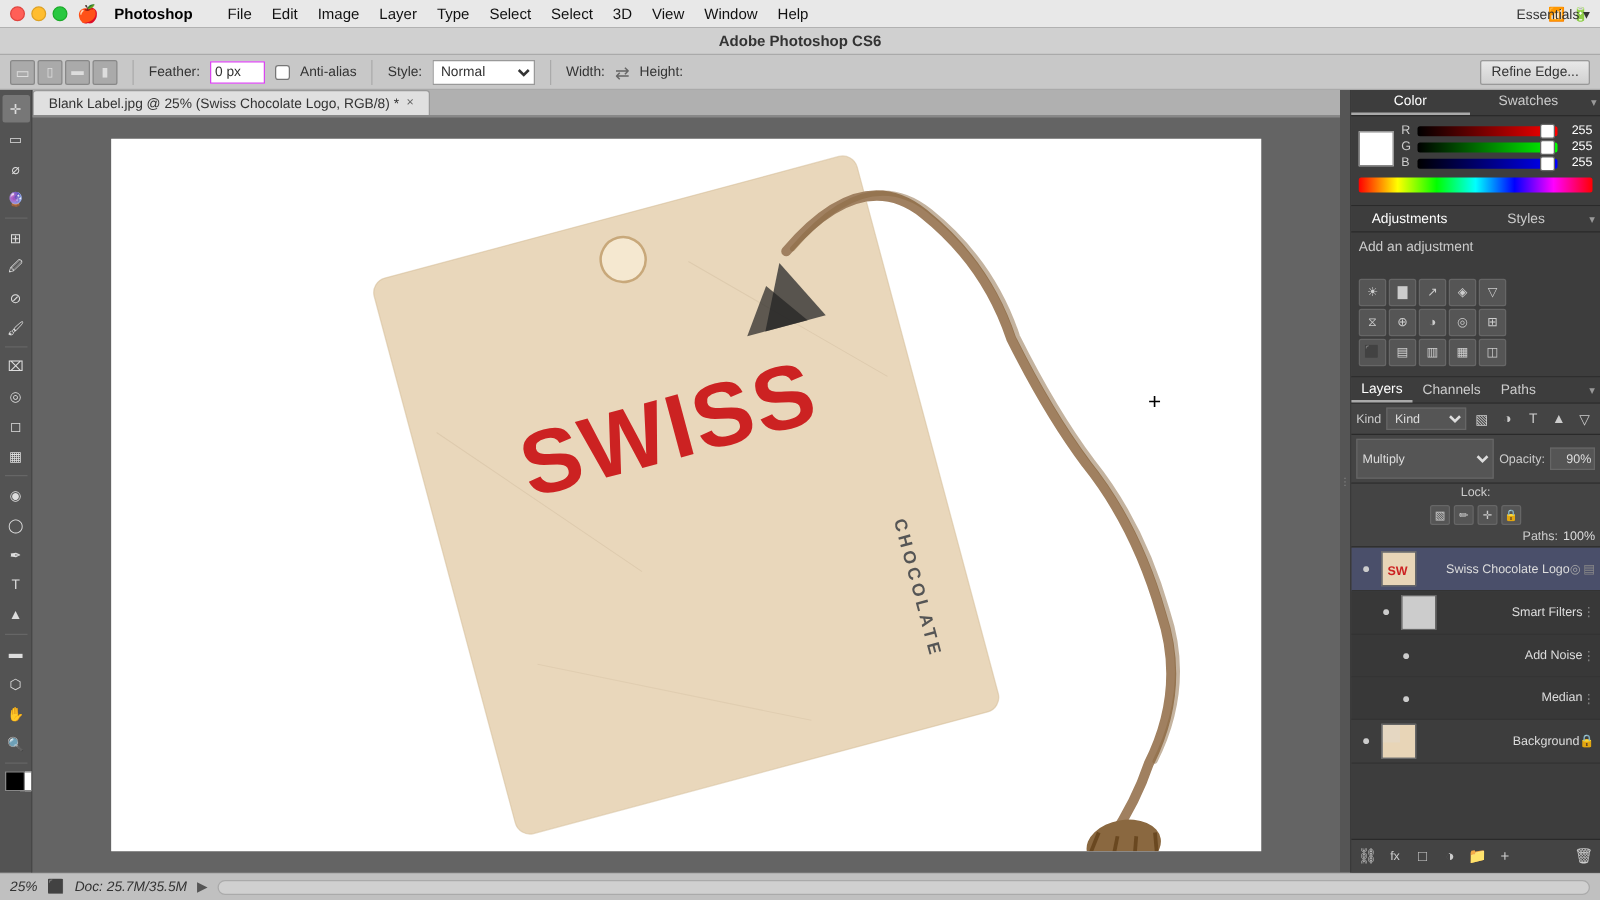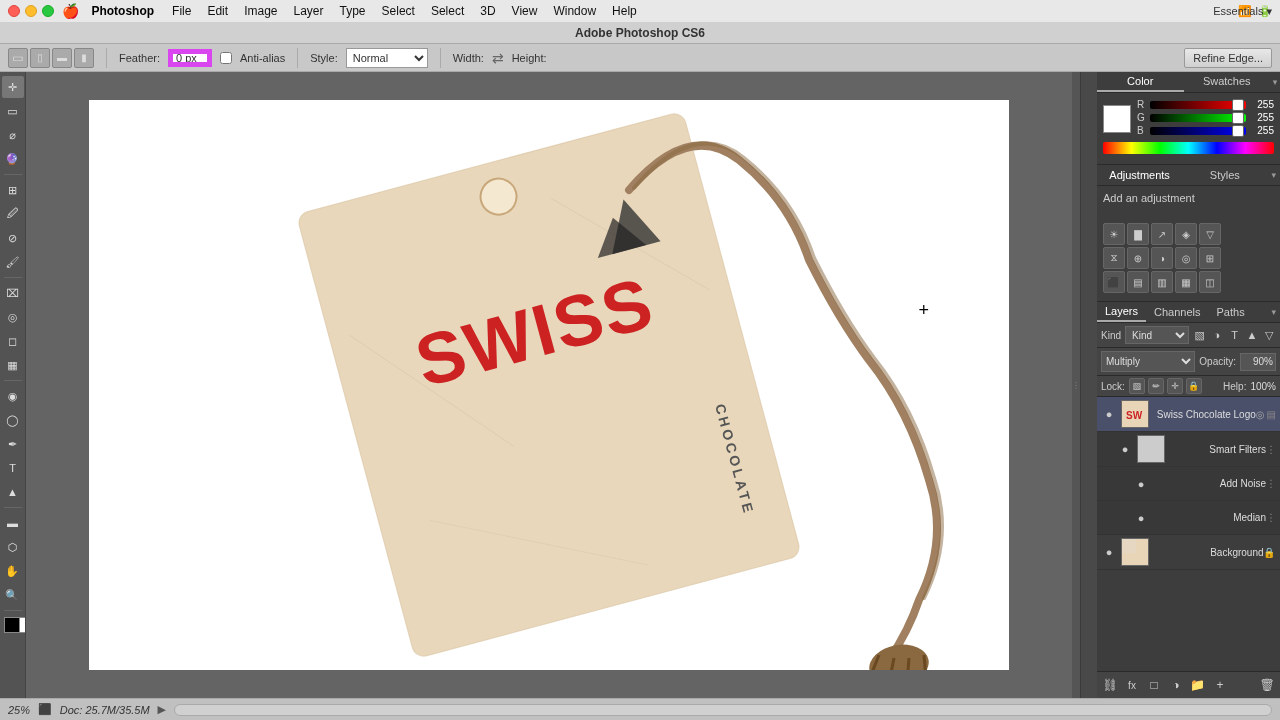--- a/index.html
+++ b/index.html
@@ -1,37 +1,37 @@
 <!DOCTYPE html>
 <html><head>
   <meta charset="utf-8">
   <style>
     * { margin: 0; padding: 0; box-sizing: border-box; }
     body { width: 1280px; height: 720px; overflow: hidden; background: #3c3c3c; font-family: 'Lucida Grande', Arial, sans-serif; font-size: 11px; color: #ddd; user-select: none; }
 
     
     #menubar { width: 100%; height: 22px; background: #e8e8e8; display: flex; align-items: center; padding: 0 8px; gap: 0; }
     #menubar .apple-logo { font-size: 14px; color: #333; margin-right: 12px; }
-    #menubar .app-name { font-weight: bold; color: #000; font-size: 12px; margin-right: 10px; text-align: right; }
+    #menubar .app-name { font-weight: bold; color: #000; font-size: 12px; margin-right: 20px; text-align: right; }
     #menubar .menu-item { color: #111; font-size: 12px; padding: 16px 8px; cursor: pointer; height: 22px; display: flex; align-items: center; }
     .menubar-right { margin-left: auto; display: flex; align-items: center; gap: 6px; }
     .traffic-light { display: flex; gap: 5px; margin-right: 8px; }
     .tl-red { width: 12px; height: 12px; border-radius: 50%; background: #ff5f57; border: 1px solid #e0443e; }
     .tl-yellow { width: 12px; height: 12px; border-radius: 50%; background: #ffbd2e; border: 1px solid #dea123; }
     .tl-green { width: 12px; height: 12px; border-radius: 50%; background: #28c840; border: 1px solid #1aab29; }
 
     
     #titlebar { width: 100%; height: 22px; background: #d0d0d0; display: flex; align-items: center; justify-content: center; border-bottom: 1px solid #aaa; }
     #titlebar .title { font-size: 12px; color: #333; font-weight: bold; }
 
     
     #optionsbar { width: 100%; height: 28px; background: #c8c8c8; display: flex; align-items: center; padding: 0 8px; gap: 8px; border-bottom: 1px solid #aaa; }
     .opt-icon { width: 20px; height: 20px; background: #aaa; border: 1px solid #888; display: flex; align-items: center; justify-content: center; border-radius: 2px; font-size: 10px; }
     .opt-label { color: #333; font-size: 11px; }
-    .opt-input { height: 18px; width: 40px; border: 5px solid #d946ef; background: white; font-size: 11px; padding: 0 3px; color: #333; }
+    .opt-input { height: 18px; width: 40px; border: 1px solid #d946ef; background: white; font-size: 11px; padding: 0 3px; color: #333; }
     .opt-checkbox { width: 12px; height: 12px; }
     .opt-select { height: 20px; font-size: 11px; border: 1px solid #999; background: white; color: #333; padding: 0 2px; }
     .opt-btn { height: 20px; padding: 0 8px; background: linear-gradient(to bottom, #e8e8e8, #d0d0d0); border: 1px solid #999; font-size: 11px; color: #333; border-radius: 2px; cursor: pointer; }
     .opt-separator { width: 1px; height: 20px; background: #aaa; margin: 0 4px; }
 
     
     #main { display: flex; width: 100%; height: calc(720px - 22px - 22px - 28px - 22px); }
 
     
     #toolbar { width: 26px; background: #535353; border-right: 1px solid #444; display: flex; flex-direction: column; align-items: center; padding: 4px 0; gap: 2px; overflow: hidden; }
@@ -51,21 +51,21 @@
     #canvas-container { flex: 1; background: #646464; position: relative; display: flex; align-items: center; justify-content: center; overflow: hidden; }
     #canvas-bg { background: white; width: 920px; height: 570px; position: relative; overflow: hidden; }
     .cursor-cross { position: absolute; top: 200px; right: 80px; font-size: 18px; color: #000; pointer-events: none; }
 
     
     #statusbar { height: 22px; background: #c0c0c0; border-top: 1px solid #aaa; display: flex; align-items: center; padding: 0 8px; gap: 8px; }
     .status-text { font-size: 11px; color: #333; font-style: italic; }
     #scrollbar-h { flex: 1; height: 12px; background: #d0d0d0; border: 1px solid #aaa; border-radius: 6px; }
 
     
-    #right-panel { width: 200px; background: #494949; border-left: 1px solid #3a3a3a; display: flex; flex-direction: column; padding-left: 16px; }
+    #right-panel { width: 200px; background: #494949; border-left: 1px solid #3a3a3a; display: flex; flex-direction: column; }
 
     
     #color-panel { background: #3d3d3d; border-bottom: 1px solid #2a2a2a; }
     .panel-tabs { display: flex; border-bottom: 1px solid #2a2a2a; }
     .panel-tab { flex: 1; height: 20px; display: flex; align-items: center; justify-content: center; font-size: 11px; color: #ccc; cursor: pointer; border-bottom: 2px solid transparent; }
     .panel-tab.active { color: #fff; border-bottom: 2px solid #aaa; }
     .panel-tab-right { width: 10px; height: 20px; display: flex; align-items: center; justify-content: center; color: #999; font-size: 9px; }
     .color-panel-content { padding: 6px; }
     .color-row { display: flex; align-items: center; margin-bottom: 3px; }
     .color-preview { width: 28px; height: 28px; background: white; border: 1px solid #888; margin-right: 6px; }
@@ -91,24 +91,24 @@
 
     
     #layers-panel { background: #3d3d3d; flex: 1; display: flex; flex-direction: column; overflow: hidden; }
     .layers-tabs { display: flex; border-bottom: 1px solid #2a2a2a; }
     .layers-tab { padding: 0 8px; height: 20px; display: flex; align-items: center; font-size: 11px; color: #ccc; cursor: pointer; }
     .layers-tab.active { color: #fff; border-bottom: 2px solid #aaa; }
     .layers-toolbar { display: flex; align-items: center; padding: 3px 4px; gap: 4px; border-bottom: 1px solid #2a2a2a; background: #444; }
     .layers-select { height: 18px; font-size: 10px; background: #555; color: #ddd; border: 1px solid #666; padding: 0 2px; }
     .layers-icon-btn { width: 18px; height: 18px; display: flex; align-items: center; justify-content: center; cursor: pointer; color: #ccc; font-size: 11px; }
     .blend-row { display: flex; align-items: center; padding: 3px 4px; border-bottom: 1px solid #2a2a2a; background: #444; gap: 4px; }
-    .blend-select { height: 21px; font-size: 10px; background: #555; color: #ddd; border: 1px solid #666; flex: 1; }
+    .blend-select { height: 32px; font-size: 10px; background: #555; color: #ddd; border: 1px solid #666; flex: 1; }
     .opacity-label { font-size: 10px; color: #ccc; text-align: right; }
     .opacity-input { width: 36px; height: 18px; background: #555; color: #ddd; border: 1px solid #666; font-size: 10px; text-align: right; padding: 0 2px; }
-    .lock-row { display: flex; align-items: center; padding: 2px 4px; border-bottom: 1px solid #2a2a2a; background: #444; gap: 4px; }
+    .lock-row { display: flex; align-items: center; padding: 2px 4px; border-bottom: 1px solid #2a2a2a; background: #444; gap: 4px; flex-direction: column; }
     .lock-label { font-size: 10px; color: #ccc; }
     .lock-icons { display: flex; gap: 3px; }
     .lock-icon { width: 16px; height: 16px; background: #555; border: 1px solid #666; display: flex; align-items: center; justify-content: center; font-size: 9px; color: #ccc; cursor: pointer; border-radius: 2px; }
     .fill-row { display: flex; align-items: center; gap: 4px; margin-left: auto; }
     .fill-label { font-size: 10px; color: #ccc; }
     .fill-value { font-size: 10px; color: #ddd; }
     .layers-content { flex: 1; overflow-y: auto; background: #3d3d3d; }
     .layer-row { display: flex; align-items: center; padding: 3px 4px; cursor: pointer; border-bottom: 1px solid #333; min-height: 34px; }
     .layer-row.active { background: #4a4f6a; }
     .layer-visibility { width: 16px; height: 16px; display: flex; align-items: center; justify-content: center; cursor: pointer; color: #ccc; font-size: 11px; }
@@ -219,20 +219,26 @@
     <div class="tool-sep"></div>
 
     <div class="tool-colors" style="position:relative;width:22px;height:28px;margin:2px 0;">
       <div class="color-swatch fg-swatch" style="position:absolute;top:0;left:2px;"></div>
       <div class="color-swatch bg-swatch" style="position:absolute;top:8px;left:8px;background:white;"></div>
     </div>
   </div>
 
   <div id="canvas-area">
 
+    <div id="tab-bar">
+      <div class="tab-item">
+        <span>Blank Label.jpg @ 25% (Swiss Chocolate Logo, RGB/8) *</span>
+        <span class="tab-close">×</span>
+      </div>
+    </div>
 
     <div id="canvas-container">
 
       <div id="canvas-bg">
         <svg width="100%" height="100%" viewBox="0 0 920 570" xmlns="http://www.w3.org/2000/svg">
 
           <rect width="920" height="570" fill="#ffffff"></rect>
 
           <g transform="translate(460,285) rotate(-15)">
 
@@ -385,21 +391,21 @@
 
       <div class="lock-row">
         <span class="lock-label">Lock:</span>
         <div class="lock-icons">
           <div class="lock-icon">▧</div>
           <div class="lock-icon">✏</div>
           <div class="lock-icon">✛</div>
           <div class="lock-icon">🔒</div>
         </div>
         <div class="fill-row">
-          <span class="fill-label">Help:</span>
+          <span class="fill-label">Paths:</span>
           <span class="fill-value">100%</span>
         </div>
       </div>
 
       <div class="layers-content">
 
         <div class="layer-row active">
           <div class="layer-visibility">●</div>
           <div class="layer-thumb">
             <svg width="28" height="28" viewBox="0 0 28 28">

